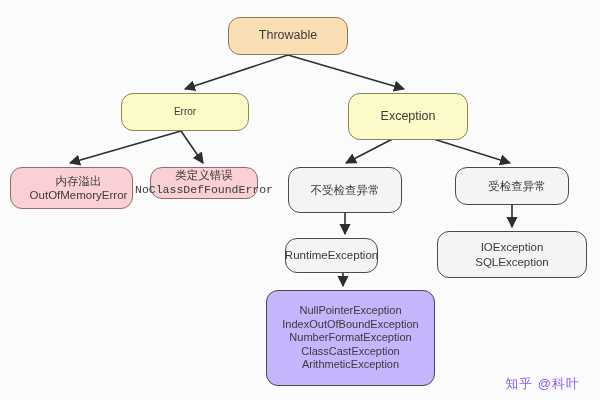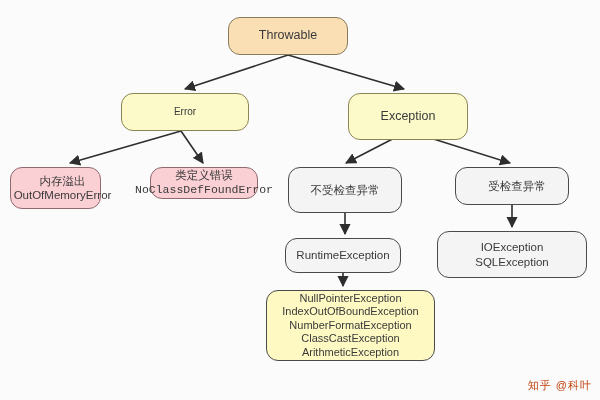--- a/index.html
+++ b/index.html
@@ -51,21 +51,21 @@
     border-color: #8a8555;
     font-size: 10px;
   }
   .n-exception {
     left: 348px; top: 93px; width: 120px; height: 47px;
     background: #fcfac9;
     border-color: #8a8555;
     font-size: 12.5px;
   }
   .n-oom {
-    left: 10px; top: 167px; width: 91px; height: 42px;
+    left: 10px; top: 167px; width: 123px; height: 42px;
     background: #fbd0d4;
     border-color: #8f6a6e;
     font-size: 11.5px;
     padding-left: 14px;
   }
   .n-ncdfe {
     left: 150px; top: 167px; width: 108px; height: 32px;
     background: #fbd0d4;
     border-color: #8f6a6e;
     font-size: 11.5px;
@@ -78,43 +78,43 @@
     font-size: 11.5px;
   }
   .n-checked {
     left: 455px; top: 167px; width: 114px; height: 38px;
     background: #f4f4f4;
     border-color: #4a4a4a;
     font-size: 11.5px;
     padding-left: 10px;
   }
   .n-runtime {
-    left: 285px; top: 238px; width: 116px; height: 35px;
+    left: 285px; top: 238px; width: 93px; height: 35px;
     background: #f4f4f4;
     border-color: #4a4a4a;
     font-size: 11.5px;
   }
   .n-io {
     left: 437px; top: 231px; width: 150px; height: 47px;
     background: #f4f4f4;
     border-color: #4a4a4a;
     font-size: 11.5px;
   }
   .n-list {
-    left: 266px; top: 290px; width: 169px; height: 71px;
-    background: #fef9c3;
+    left: 266px; top: 290px; width: 169px; height: 96px;
+    background: #c4b5fd;
     border-color: #4a4a4a;
     font-size: 11px;
   }
   .watermark {
     position: absolute;
-    right: 8px;
+    right: 20px;
     bottom: 7px;
-    font-size: 11px;
-    color: #c2410c;
+    font-size: 13px;
+    color: #8b5cf6;
     letter-spacing: 1px;
     z-index: 3;
   }
 </style>
 </head>
 <body>
 
 <div id="diagram">
 
   <svg id="edges" viewBox="0 0 600 400">

